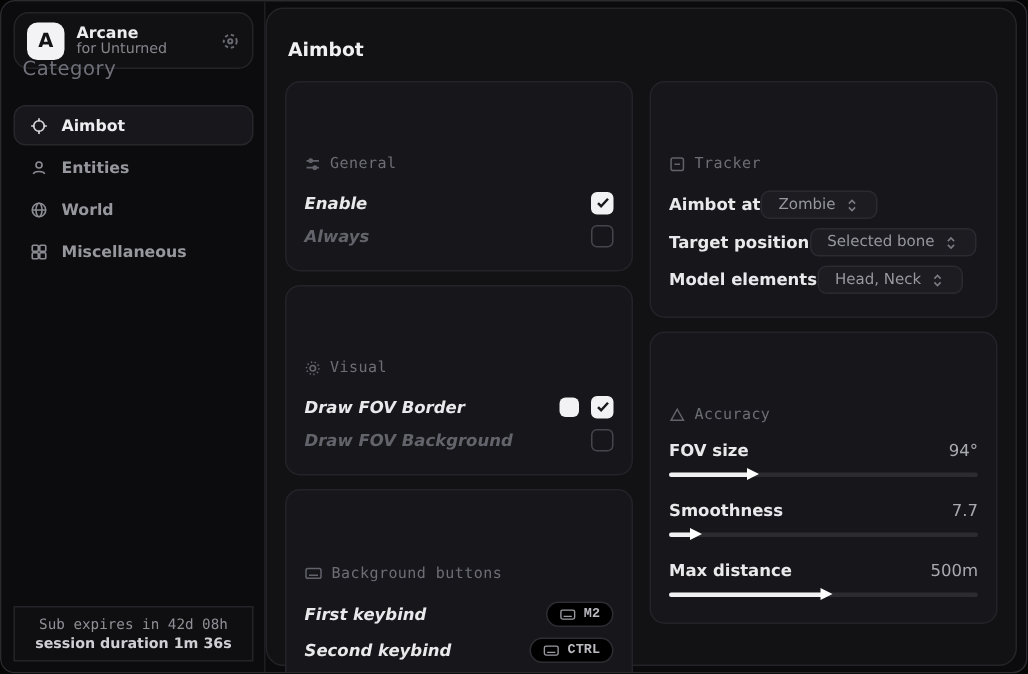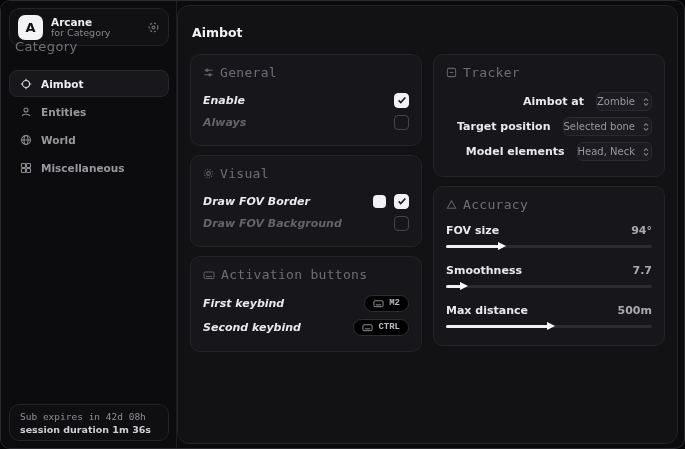--- a/index.html
+++ b/index.html
@@ -24,75 +24,75 @@
   .sync { color:#6a6a72; display:flex; }
   .category { position:absolute; left:14px; top:38px; color:#70707a; font-size:13px; letter-spacing:.4px; }
   .menu { position:absolute; left:8px; top:69px; width:160px; display:flex; flex-direction:column; gap:1px; }
   .mi { height:27px; display:flex; align-items:center; gap:9px; padding:0 10px; border-radius:8px;
         color:#97979e; font-size:10.5px; font-weight:600; border:1px solid transparent; }
   .mi .ic { display:flex; color:#8b8b93; }
   .mi.active { background:#18181c; border-color:#26262b; color:#eeeef1; }
   .mi.active .ic { color:#d8d8dc; }
   .side-footer {
     position:absolute; left:8px; bottom:7px; width:160px; height:37px;
-    border:1px solid #232328; border-radius:10px; background:#0f0f12;
-    padding:5px 10px; display:flex; flex-direction:column; justify-content:center; gap:2px;
+    border:1px solid #232328; border-radius:0; background:#0f0f12;
+    padding:5px 10px; display:flex; flex-direction:column; justify-content:center; gap:2px;text-align:center;
   }
   .exp { font-family:"DejaVu Sans Mono","Liberation Mono",monospace; font-size:9.5px; color:#8f8f96; }
   .sess { font-size:9.5px; font-weight:700; color:#cfcfd4; }
   
   .panel { position:absolute; left:176px; top:4px; width:501px; height:439px;
     background:#121215; border:1px solid #232328; border-radius:12px; padding:12px 12px 0 12px; }
   .page-title { color:#f0f0f2; font-size:12.5px; font-weight:700; margin:7px 0 14px 2px; }
   .cols { display:flex; gap:11px; }
   .col { width:233px; display:flex; flex-direction:column; gap:9px; }
   .card { background:#17171b; border:1px solid #232329; border-radius:10px; padding:10px 12px 12px 12px; }
   .card-h { display:flex; align-items:center; gap:6px; color:#6d6d75;
-    font-family:"DejaVu Sans Mono","Liberation Mono",monospace; font-size:13px; letter-spacing:.3px; margin-bottom:9px; }
+    font-family:"DejaVu Sans Mono","Liberation Mono",monospace; font-size:10px; letter-spacing:.3px; margin-bottom:9px;margin-top:39px; }
   .card-h .ic { display:flex; color:#62626b; }
   .row { display:flex; align-items:center; height:22px; }
   .row .lbl { flex:1; color:#e9e9ec; font-size:11px; font-weight:600;font-style:italic; }
   .row.dim .lbl { color:#63636b; }
   .cb { width:15px; height:15px; border-radius:4px; border:1.5px solid #45454c;
         display:flex; align-items:center; justify-content:center; }
   .cb svg { display:none; }
   .cb.checked { background:#f2f2f4; border-color:#f2f2f4; }
   .cb.checked svg { display:block; }
   .swatch { width:13px; height:13px; border-radius:4px; margin-right:8px; }
   .kb-pill { display:flex; align-items:center; gap:5px; height:17px; padding:0 8px;
     background:#000000; border:1px solid #2d2d33; border-radius:9px;
     color:#babac0; font-size:9px; font-weight:700;font-family:Liberation Mono, monospace; }
   .kb-pill .ic { display:flex; color:#9a9aa1; }
-  .trow { display:flex; align-items:center; justify-content:flex-end; height:25px;gap:12px; }
+  .trow { display:flex; align-items:center; justify-content:flex-start; height:25px; }
   .trow .lbl { color:#e9e9ec; font-size:11px; font-weight:600; }
-  .sel-pill { display:flex; align-items:center; gap:6px; height:19px; padding:0 0;
+  .sel-pill { display:flex; align-items:center; gap:6px; height:19px; padding:0 11px;
     background:#1c1c21; border:1px solid #2a2a30; border-radius:6px;
     color:#97979f; font-size:10px; }
   .sel-pill .ic { display:flex; color:#7b7b83; }
   .acc-group { margin-bottom:10px; }
   .acc-top { display:flex; justify-content:space-between; align-items:center; height:18px; }
   .acc-top .lbl { color:#e9e9ec; font-size:11px; font-weight:600; }
-  .acc-top .val { color:#a9a9b0; font-size:11px; font-weight:700; }
+  .acc-top .val { color:#a9a9b0; font-size:11px; font-weight:400; }
   .slider { position:relative; height:9px; margin-top:3px; }
   .s-track { position:absolute; left:0; right:0; top:3px; height:3px; background:#2b2b30; border-radius:2px; }
   .s-fill  { position:absolute; left:0; top:3px; height:3px; background:#f1f1f3; border-radius:2px; width:var(--fill); }
   .s-thumb { position:absolute; top:0; left:var(--fill); margin-left:-2px; width:0; height:0;
     border-top:4.5px solid transparent; border-bottom:4.5px solid transparent; border-left:8px solid #ffffff; }
 </style>
 </head>
 <body>
 
 <div class="window">
 
   <div class="sidebar">
     <div class="side-header">
       <div class="logo">A</div>
       <div class="app-names">
         <div class="app-name">Arcane</div>
-        <div class="app-sub">for Category</div>
+        <div class="app-sub">for Unturned</div>
       </div>
       <span class="sync">
         <svg width="13" height="13" viewBox="0 0 24 24" fill="none" stroke="currentColor" stroke-width="2.4">
             <circle cx="12" cy="12" r="8" stroke-dasharray="4 3.5"></circle>
             <circle cx="12" cy="12" r="2.6"></circle>
           </svg>
       </span>
     </div>
 
     <div class="category">Category</div>
@@ -214,21 +214,21 @@
           <div class="card-h">
             <span class="ic">
               <svg width="12" height="12" viewBox="0 0 24 24" fill="none" stroke="currentColor" stroke-width="2">
                   <rect x="2" y="6" width="20" height="13" rx="2.5"></rect>
                   <line x1="6" y1="15" x2="18" y2="15"></line>
                   <line x1="6" y1="10.5" x2="6.01" y2="10.5"></line>
                   <line x1="11" y1="10.5" x2="11.01" y2="10.5"></line>
                   <line x1="16" y1="10.5" x2="16.01" y2="10.5"></line>
                 </svg>
             </span>
-            <span>Activation buttons</span>
+            <span>Background buttons</span>
           </div>
           <div class="row" style="height:24px">
             <span class="lbl">First keybind</span>
             <span class="kb-pill">
               <span class="ic">
                 <svg width="11" height="11" viewBox="0 0 24 24" fill="none" stroke="currentColor" stroke-width="2">
                     <rect x="2" y="6" width="20" height="13" rx="2.5"></rect>
                     <line x1="6" y1="15" x2="18" y2="15"></line>
                   </svg>
               </span>

